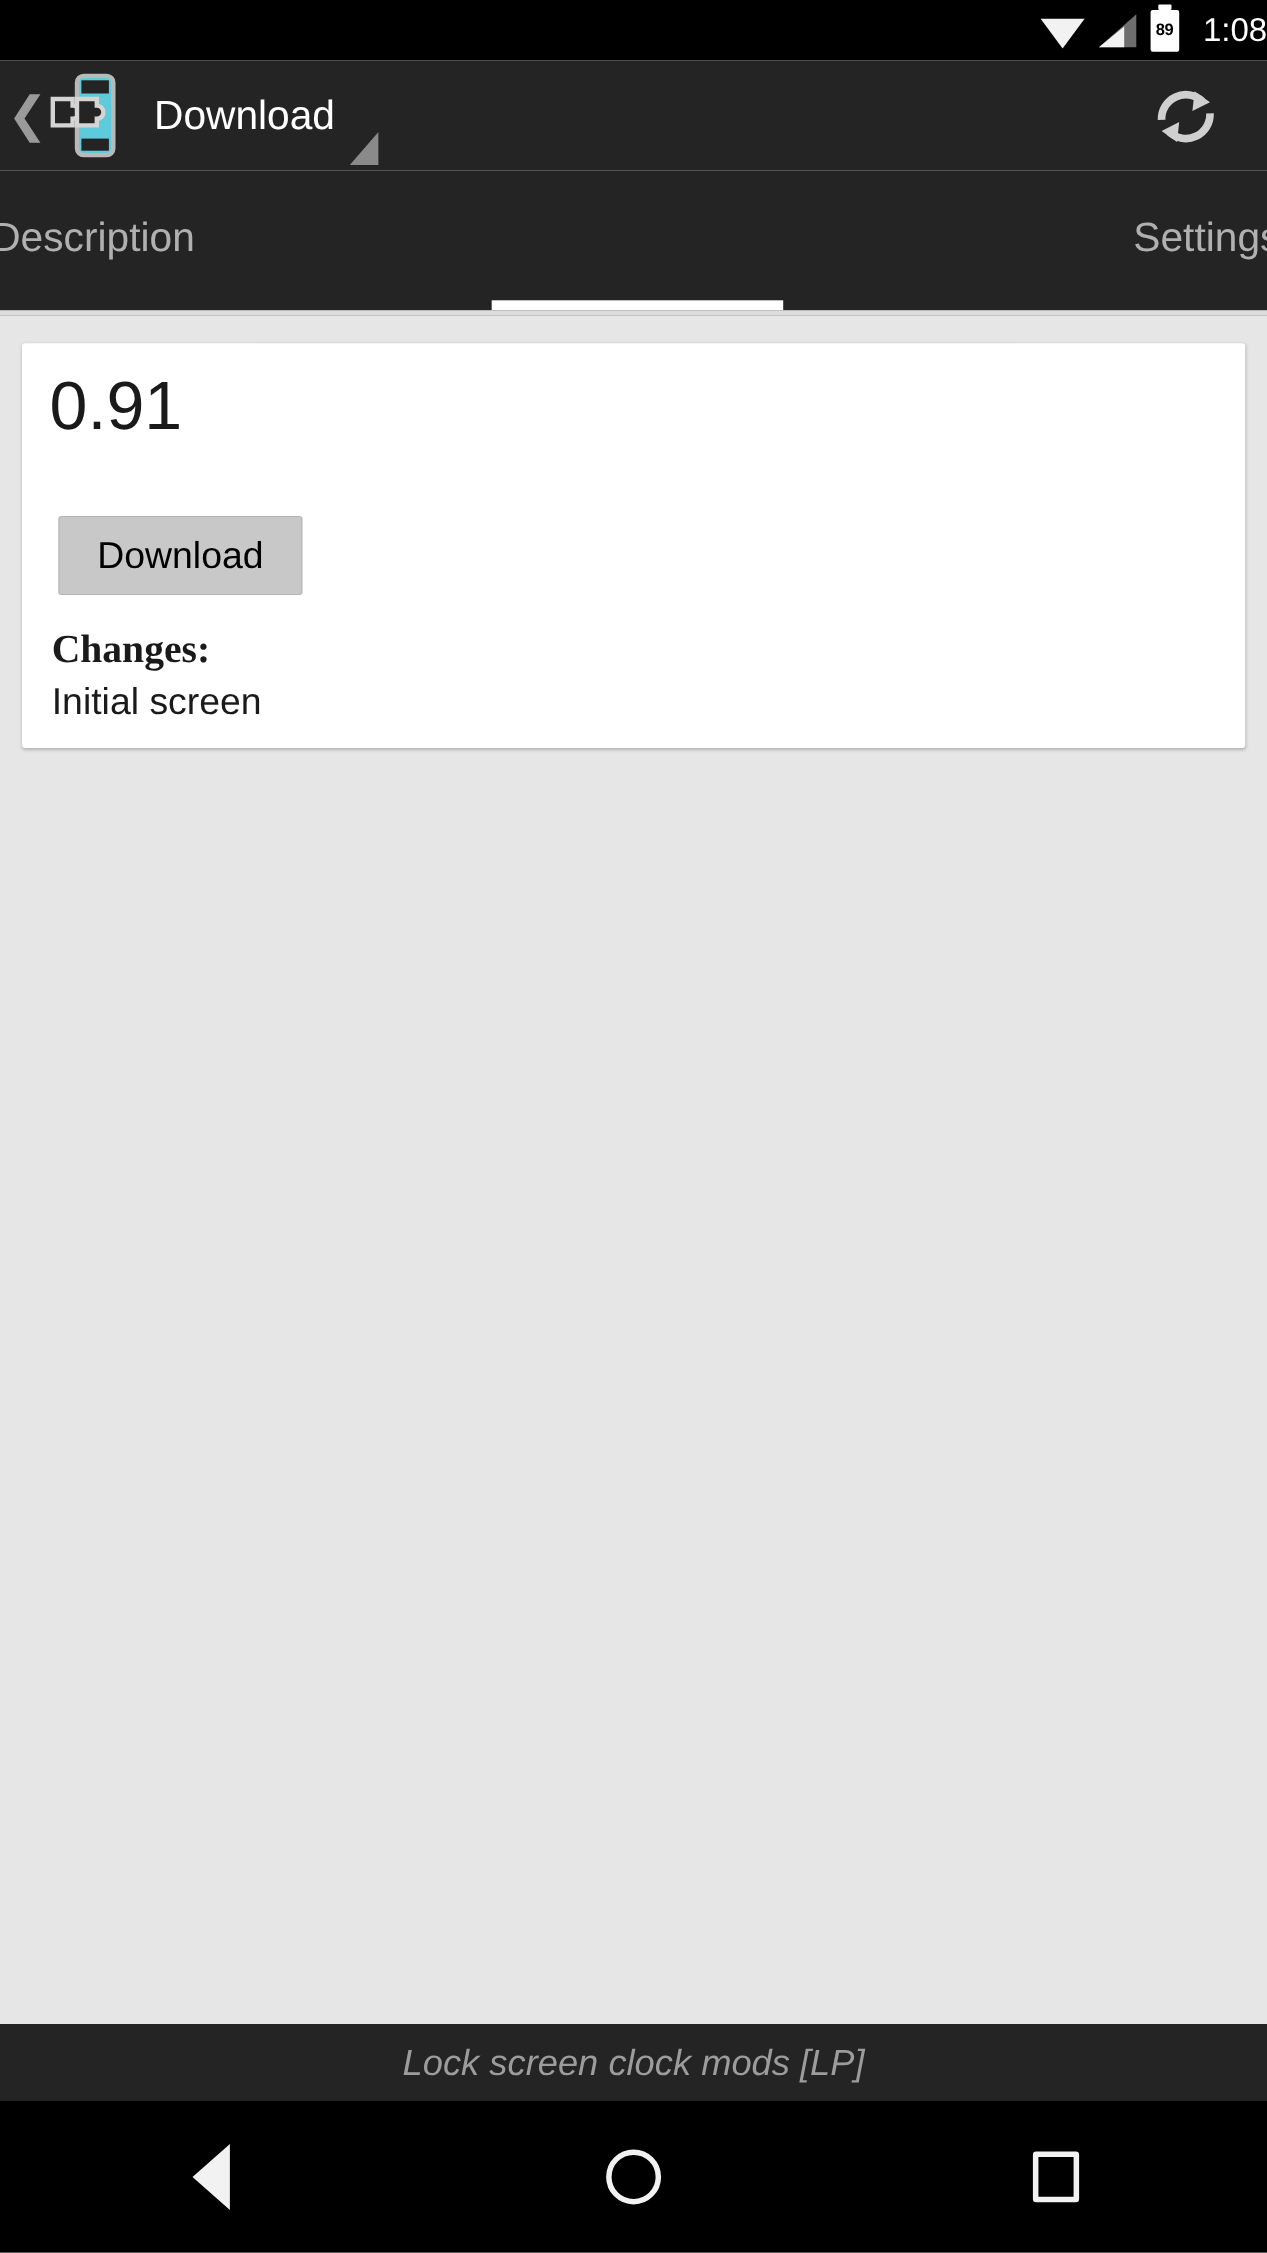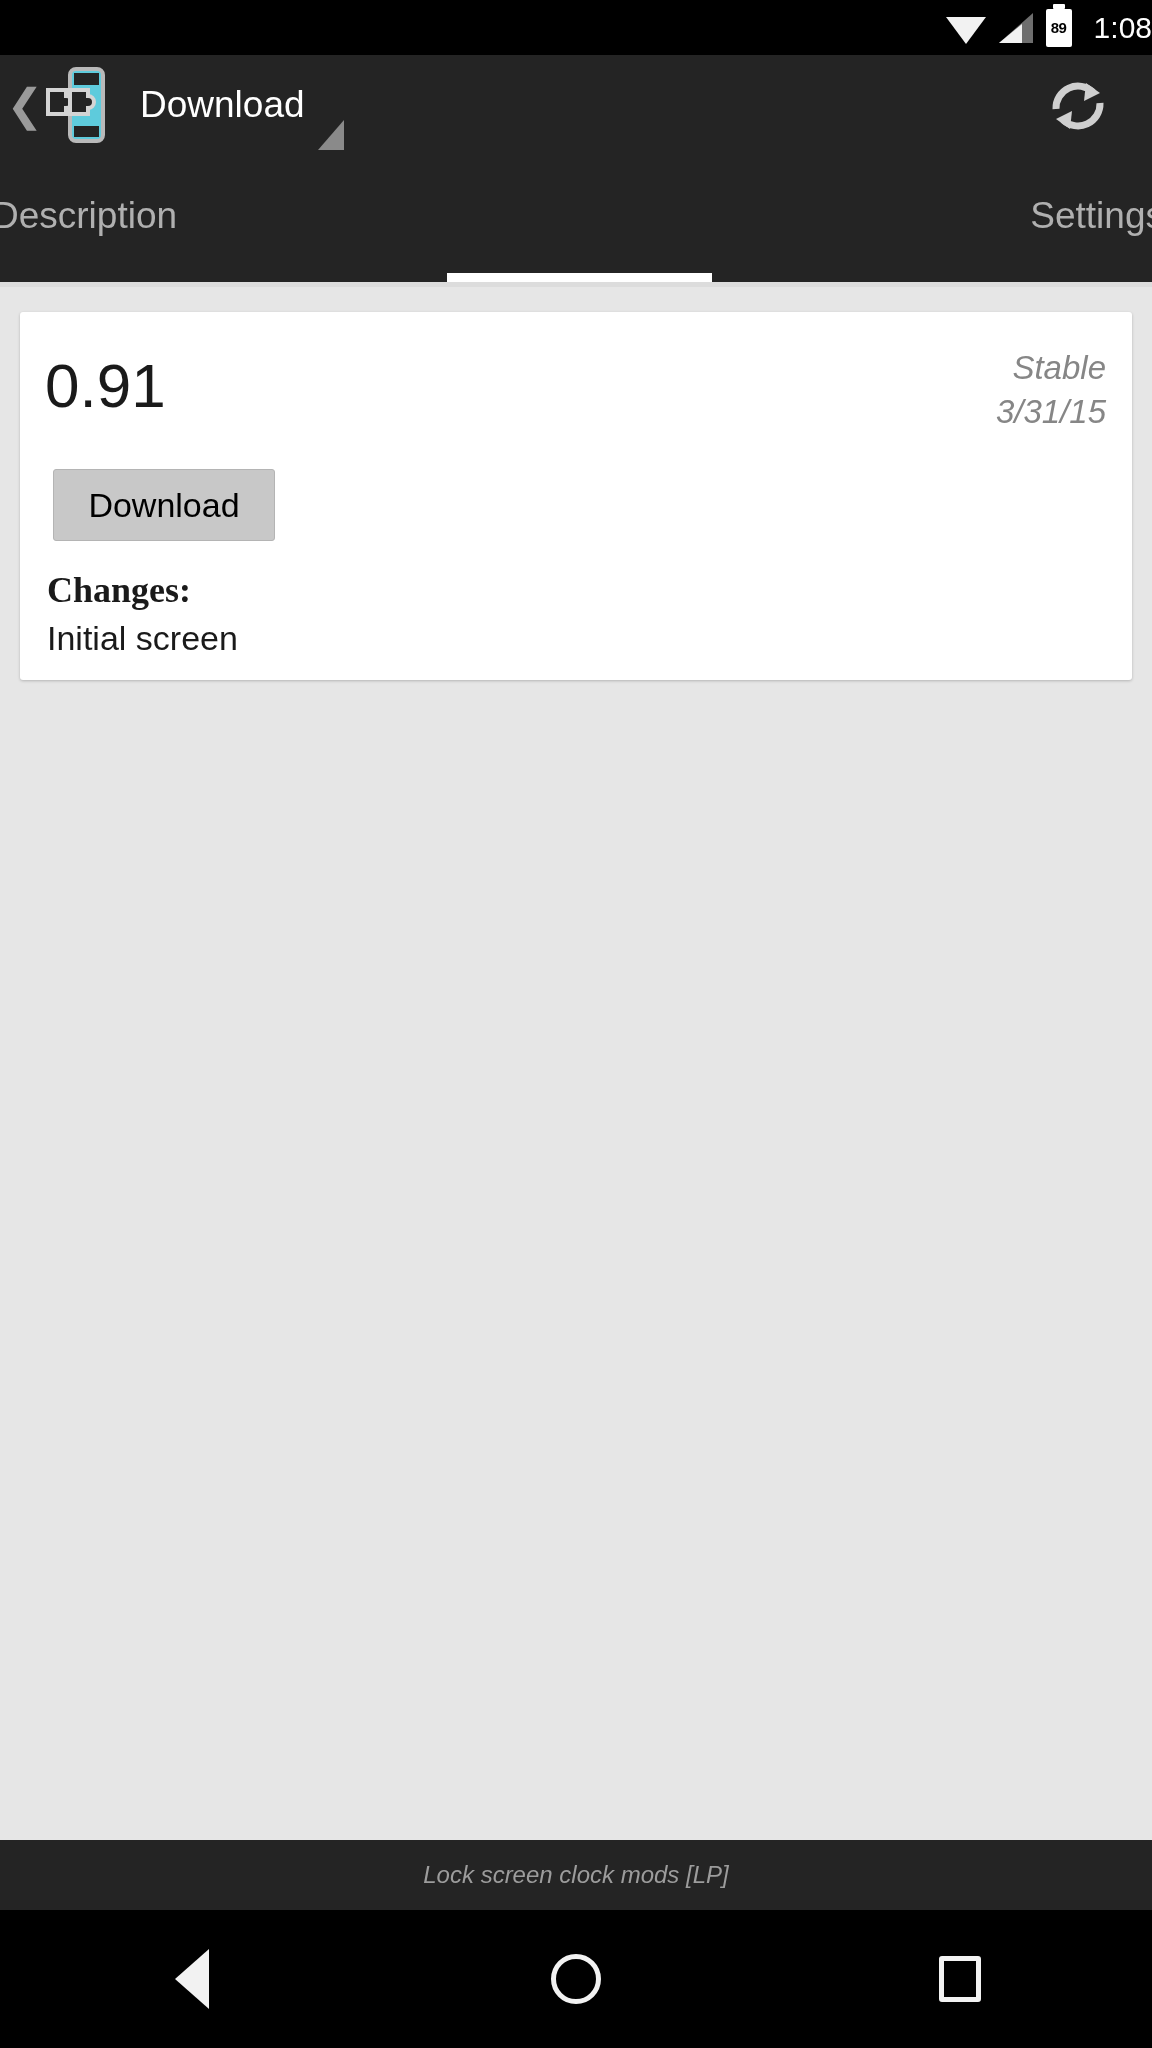--- a/index.html
+++ b/index.html
@@ -95,21 +95,21 @@
   .content{
     position:absolute; left:0; top:287px; width:1152px; height:1553px;
     background:#e6e6e6;
   }
   .version-card{
     position:absolute; left:20px; top:25px;
     width:1112px; height:368px;
     background:#ffffff; border-radius:3px;
     box-shadow:0 1px 3px rgba(0,0,0,0.22);
   }
-  .card-top{ position:relative; height:140px;margin-top:16px; }
+  .card-top{ position:relative; height:140px; }
   .version-number{
     position:absolute; left:25px; top:22px;
     font-size:62px; color:#1a1a1a;
     font-family:"Liberation Sans", sans-serif; font-weight:400;
   }
   .version-meta{
     position:absolute; right:26px; top:18px;
     text-align:right; font-style:italic; color:#868686;
     font-size:33px; line-height:1.32;
     font-family:"Liberation Sans", sans-serif;
@@ -134,21 +134,21 @@
     font-family:"Liberation Sans", sans-serif;
   }
 
   
   .footer-bar{
     position:absolute; left:0; top:1840px; width:1152px; height:70px;
     background:#242424; display:flex; align-items:center;
     justify-content:center;
   }
   .footer-text{
-    color:#9c9c9c; font-size:24px; font-style:italic;
+    color:#9c9c9c; font-size:33px; font-style:italic;
     font-family:"Liberation Sans", sans-serif;
   }
 
   
   .nav-bar{
     position:absolute; left:0; top:1910px; width:1152px; height:138px;
     background:#000; display:flex; align-items:center;
   }
   .nav-btn{
     flex:1 0 0; display:flex; align-items:center; justify-content:center;
@@ -235,24 +235,20 @@
 <div class="tab-indicator"></div>
 <div class="tab-divider"></div>
 
 <div class="content">
 
   <div class="version-card">
 
     <div class="card-top">
       <div class="version-number">0.91</div>
 
-      <div class="version-meta">
-        <div>Stable</div>
-        <div>3/31/15</div>
-      </div>
     </div>
 
     <div class="download-btn">Download</div>
 
     <div class="changes-label">Changes:</div>
 
     <div class="changes-text">Initial screen</div>
   </div>
 </div>
 

